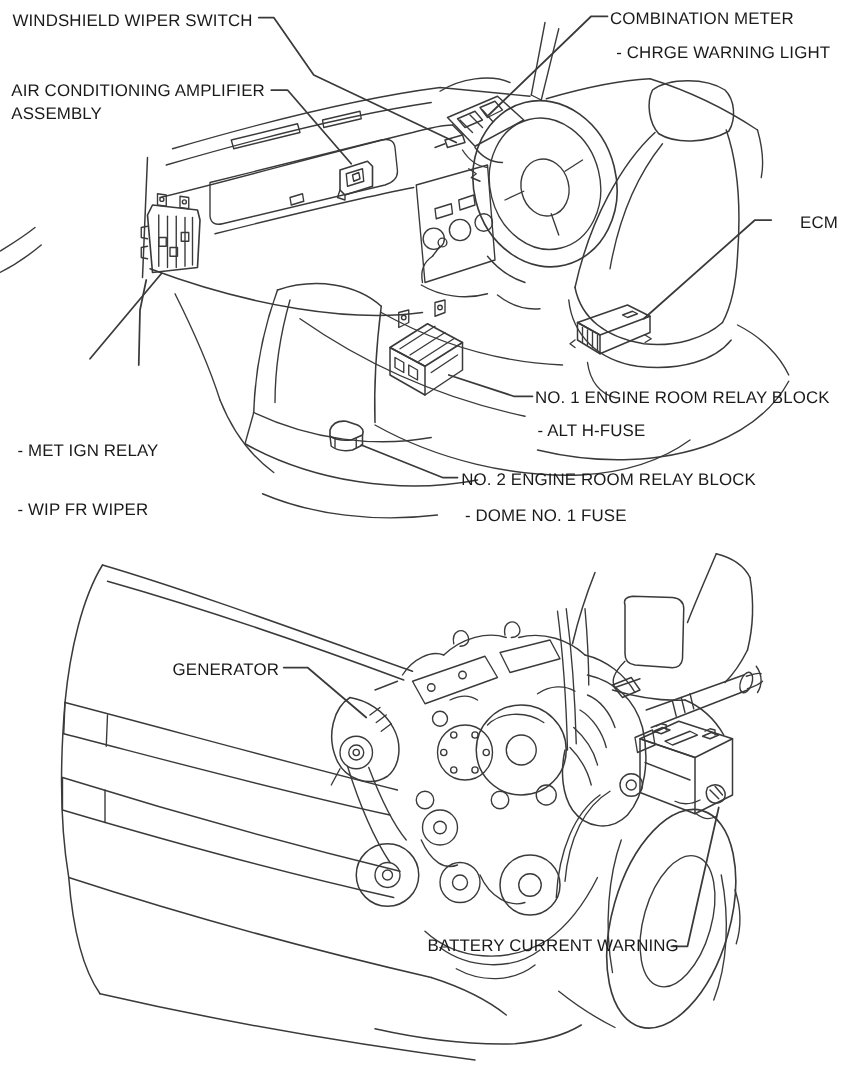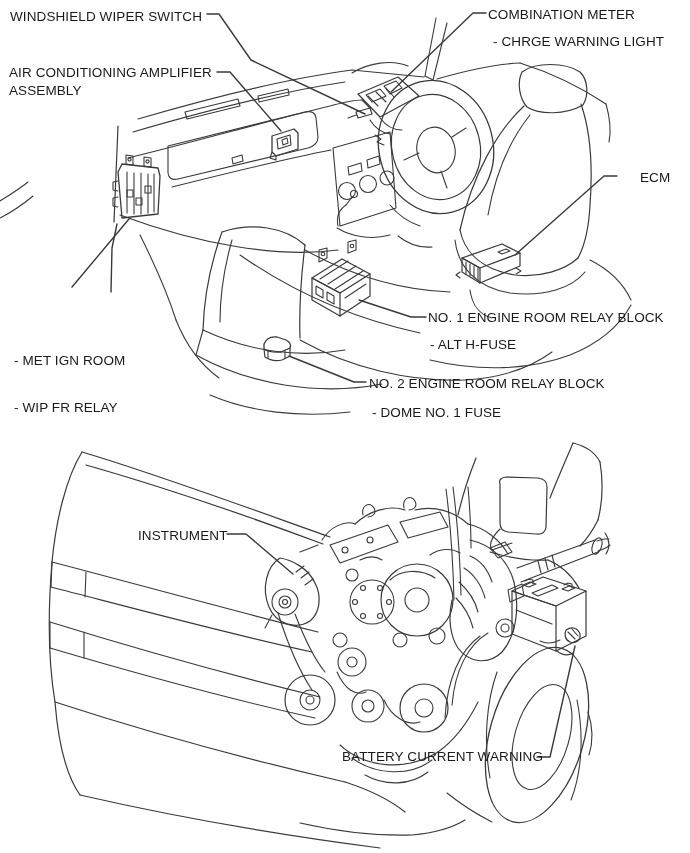--- a/index.html
+++ b/index.html
@@ -365,22 +365,22 @@
     </g>
   </g>
 </svg>
 
 <div class="callout" style="left:10px;top:8px">WINDSHIELD WIPER SWITCH</div>
 <div class="callout" style="left:488px;top:6px">COMBINATION METER</div>
 <div class="callout" style="left:9px;top:64px">AIR CONDITIONING AMPLIFIER
 ASSEMBLY</div>
 <div class="callout" style="left:493px;top:33px">- CHRGE WARNING LIGHT</div>
 <div class="callout" style="left:640px;top:169px">ECM</div>
-<div class="callout" style="left:14px;top:352px">- MET IGN ROOM</div>
-<div class="callout" style="left:14px;top:399px">- WIP FR RELAY</div>
+<div class="callout" style="left:14px;top:352px">- MET IGN RELAY</div>
+<div class="callout" style="left:14px;top:399px">- WIP FR WIPER</div>
 <div class="callout" style="left:428px;top:309px">NO. 1 ENGINE ROOM RELAY BLOCK</div>
 <div class="callout" style="left:430px;top:336px">- ALT H-FUSE</div>
 <div class="callout" style="left:369px;top:375px">NO. 2 ENGINE ROOM RELAY BLOCK</div>
 <div class="callout" style="left:372px;top:404px">- DOME NO. 1 FUSE</div>
-<div class="callout" style="left:138px;top:527px">INSTRUMENT</div>
+<div class="callout" style="left:138px;top:527px">GENERATOR</div>
 <div class="callout" style="left:342px;top:748px">BATTERY CURRENT WARNING</div>
 
 </div>
 
 </body></html>

